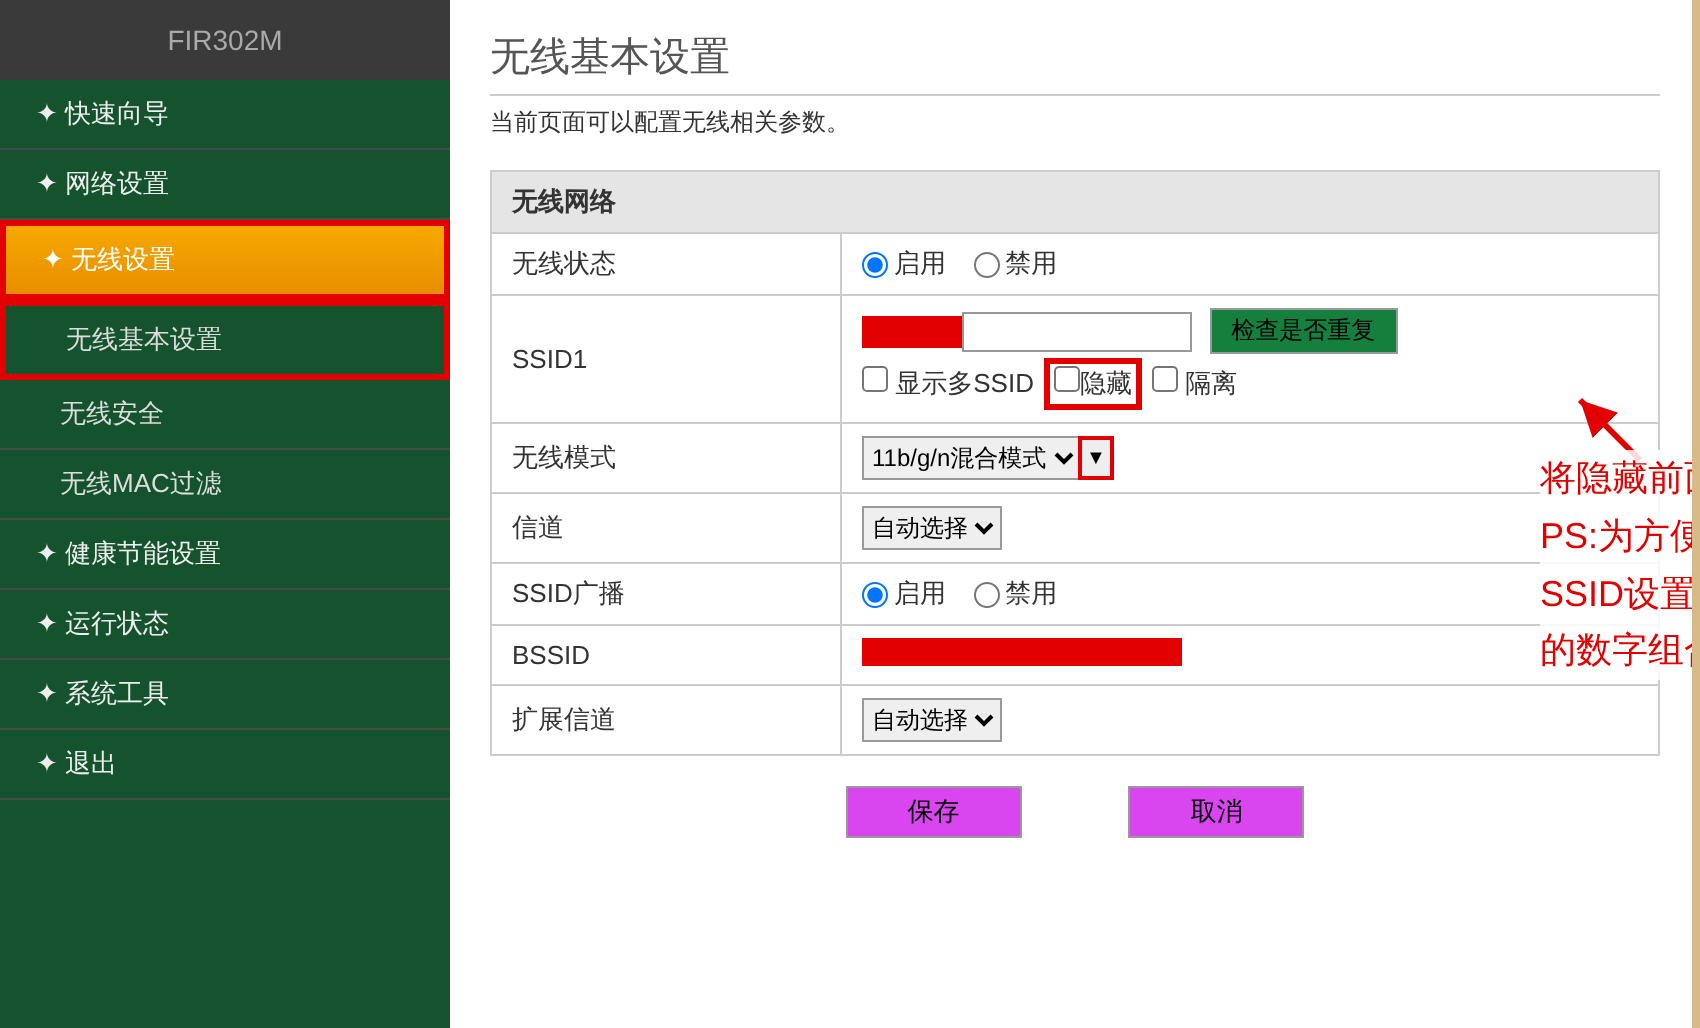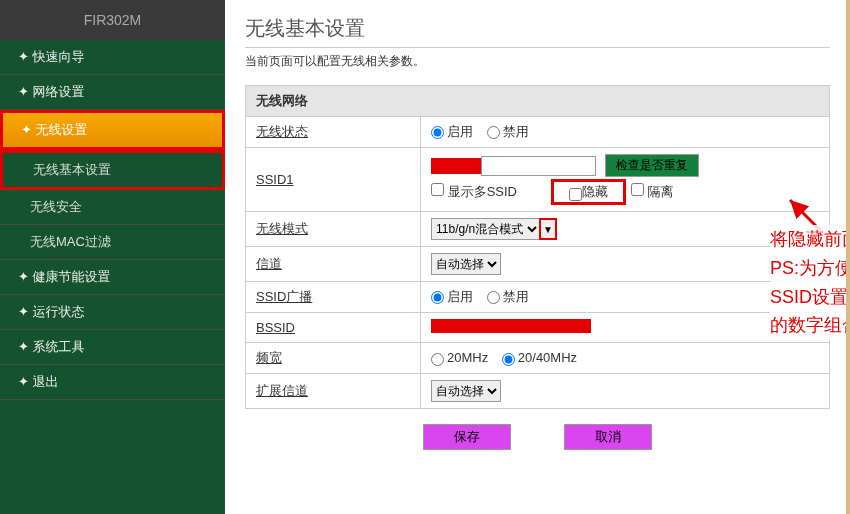--- a/index.html
+++ b/index.html
@@ -10,28 +10,28 @@
     .sidebar-item { padding: 8px 18px; cursor: pointer; font-size: 13px; color: #eee; border-bottom: 1px solid #4a4a4a; }
     .sidebar-item.active { background: linear-gradient(#f7a800, #e88e00); color: #fff; }
     .sidebar-sub { padding: 8px 30px; cursor: pointer; font-size: 13px; color: #ddd; border-bottom: 1px solid #4a4a4a; }
     .red-box { border: 3px solid #e20000; }
     .main { flex: 1; padding: 10px 20px; position: relative; background: #fff; }
     .page-title { font-size: 20px; color: #555; padding: 5px 0; border-bottom: 1px solid #ccc; margin-bottom: 5px; }
     .page-desc { font-size: 12px; color: #333; margin-bottom: 15px; }
     .settings-table { width: 100%; border-collapse: collapse; }
     .settings-table td { border: 1px solid #ccc; padding: 6px 10px; font-size: 13px; color: #333; vertical-align: middle; height: 30px; }
     .settings-table .header-row td { font-weight: bold; background: #e5e5e5; }
-    .settings-table .label-col { width: 175px; text-decoration: underline; }
+    .settings-table .label-col { width: 175px; }
     .radio-group label { margin-right: 10px; }
     .radio-group input { margin-right: 3px; vertical-align: middle; }
     .ssid-input { width: 115px; height: 20px; border: 1px solid #999; vertical-align: middle; margin-right: 5px; }
     .red-block { display:inline-block; width:50px; height:16px; background:#e20000; vertical-align: middle; }
     .ssid-row2 { display: flex; align-items: center; gap: 5px; margin-top: 2px; }
     .check-btn { padding: 2px 10px; font-size: 12px; background: #15803d; border: 1px solid #999; cursor: pointer; vertical-align: middle; }
-    .hide-box { border: 3px solid #e20000; padding: 1px 15px; display: inline-flex; align-items:flex-end;margin-left:29px; }
+    .hide-box { border: 3px solid #e20000; padding: 1px 2px; display: inline-flex; align-items:flex-start; }
     select { font-size: 12px; border: 1px solid #999; height: 22px; }
     .mode-select-wrap { display: inline-flex; align-items:center; }
     .mode-select-wrap .arrow-box { border: 2px solid #e20000; width:18px; height:22px; display:inline-flex; align-items:center; justify-content:center; margin-left:-2px; background:#eee; font-size:10px; color:#000;}
     .bssid-bar { display:inline-block; width:160px; height:14px; background:#e20000; }
     .buttons { text-align: center; margin-top: 15px; }
     .buttons button { padding: 3px 30px; margin: 0 25px; font-size: 13px; background: #d946ef; border: 1px solid #999; cursor: pointer; }
     .annotation { position: absolute; left: 545px; top: 225px; width: 290px; color: #e20000; font-size: 18px; line-height: 1.6; pointer-events: none; background: rgba(255,255,255,0.85); text-align: left; }
     .arrow-svg { position: absolute; left: 560px; top: 195px; pointer-events: none; }
     .side-edge { position:absolute; right:0; top:0; width:4px; height:100%; background:#d8ba88; }
   </style>
@@ -108,29 +108,20 @@
             <label><input type="radio" checked="" style=""><span>启用</span></label>
             <label><input type="radio" style=""><span>禁用</span></label>
           </span>
         </td>
       </tr>
       <tr>
         <td class="label-col">BSSID</td>
         <td><span class="bssid-bar"></span></td>
       </tr>
       <tr>
-        <td class="label-col">频宽</td>
-        <td>
-          <span class="radio-group">
-            <label><input type="radio" style=""><span>20MHz</span></label>
-            <label><input type="radio" checked="" style=""><span>20/40MHz</span></label>
-          </span>
-        </td>
-      </tr>
-      <tr>
         <td class="label-col">扩展信道</td>
         <td><select><option>自动选择</option></select></td>
       </tr>
     </tbody>
       </table>
 
     <div class="buttons">
       <button>保存</button>
       <button>取消</button>
     </div>

